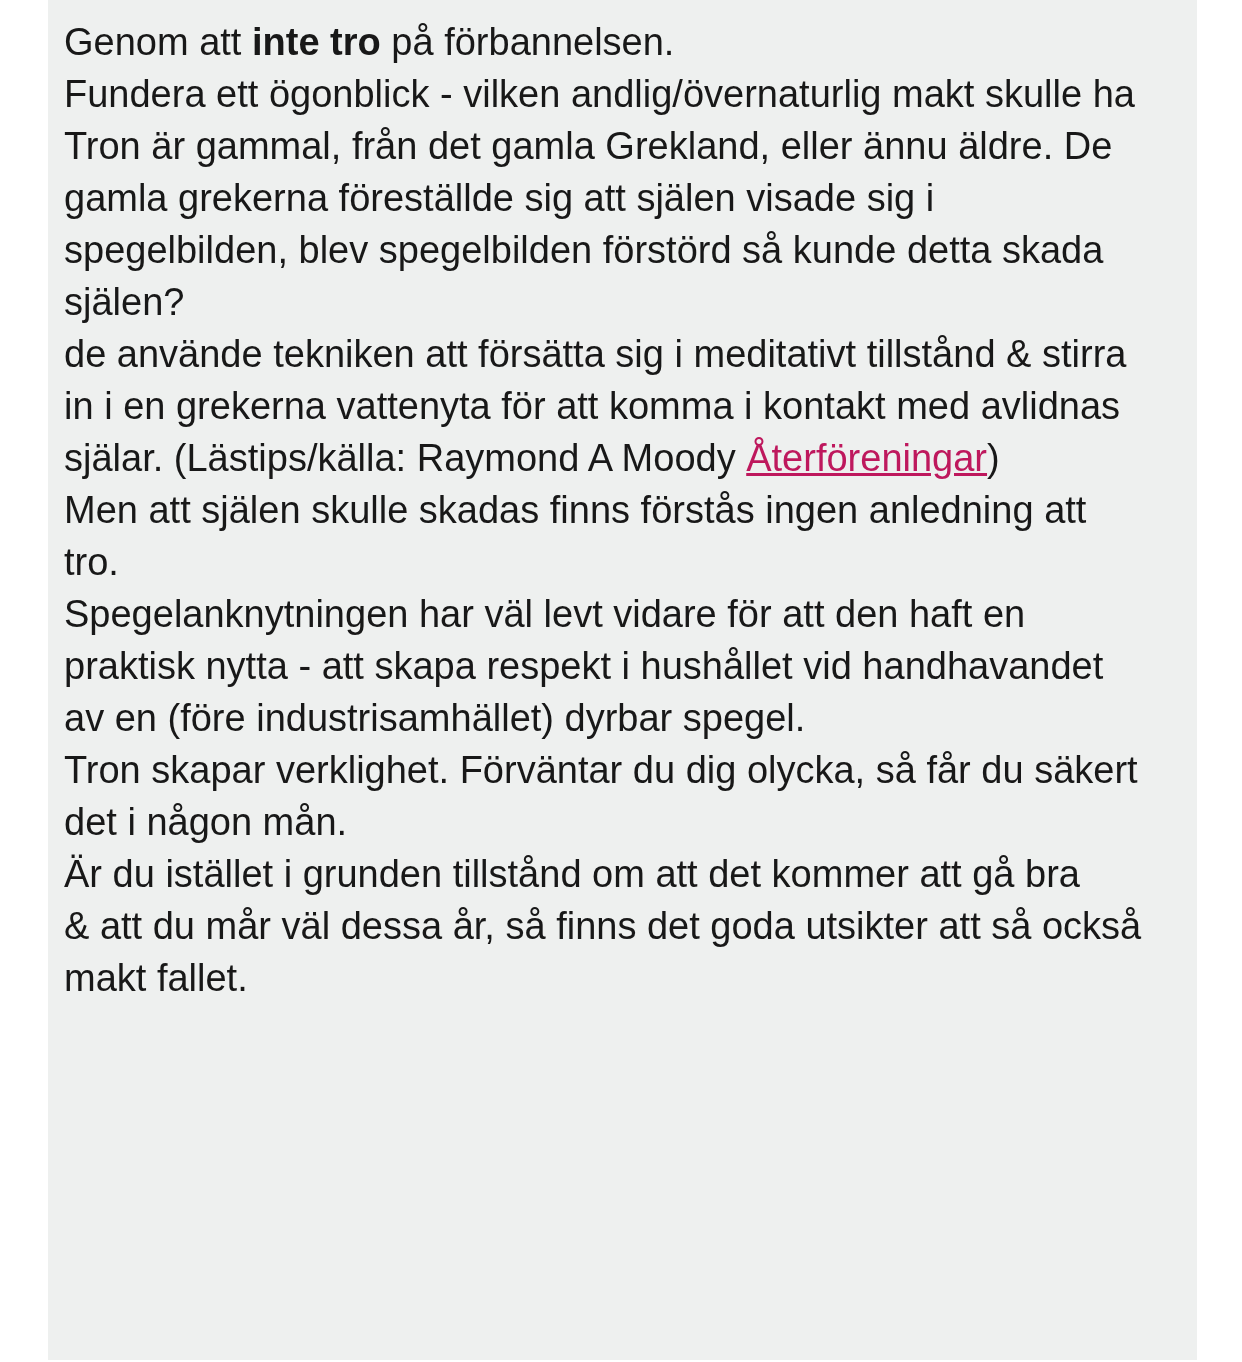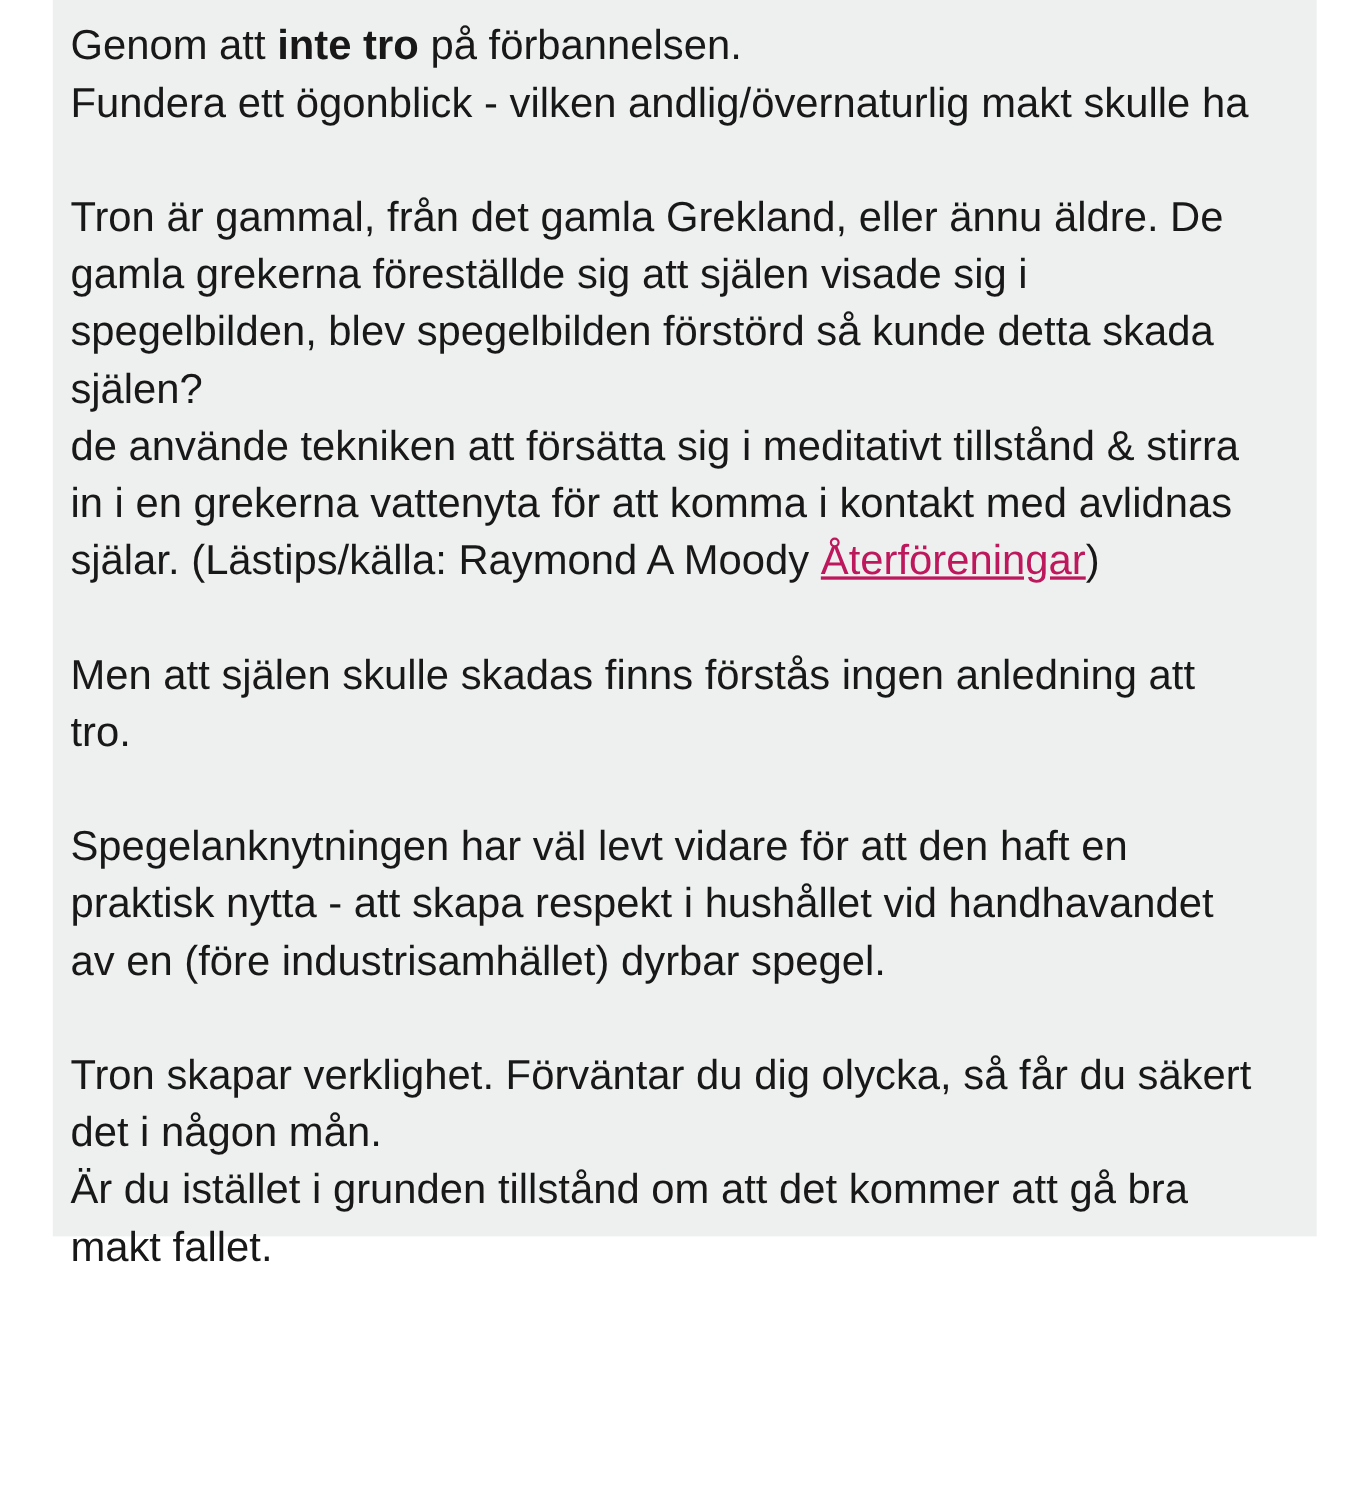--- a/index.html
+++ b/index.html
@@ -12,33 +12,32 @@
     width: 1242px;
     height: 1362px;
     background: #ffffff;
     overflow: hidden;
   }
   .content-area {
     position: absolute;
     left: 48px;
     top: 0;
     width: 1149px;
-    height: 1124px;
+    height: 1360px;
     background: #eef0ef;
   }
   .text-block {
     padding: 16px 0 0 16px;
     font-family: "Liberation Sans", "DejaVu Sans", sans-serif;
     font-size: 38px;
     line-height: 52px;
     color: #181818;
     letter-spacing: 0;
   }
   .paragraph + .paragraph {
-    margin-top: 52px;
   }
   .line {
     white-space: nowrap;
   }
   .bold-seg {
     font-weight: 700;
   }
   .link-seg {
     color: #be185d;
     text-decoration: underline;
@@ -70,17 +69,18 @@
         </div>
         <div class="paragraph">
           <div class="line"><span>Spegelanknytningen har väl levt vidare för att den haft en</span></div>
           <div class="line"><span>praktisk nytta - att skapa respekt i hushållet vid handhavandet</span></div>
           <div class="line"><span>av en (före industrisamhället) dyrbar spegel.</span></div>
         </div>
         <div class="paragraph">
           <div class="line"><span>Tron skapar verklighet. Förväntar du dig olycka, så får du säkert</span></div>
           <div class="line"><span>det i någon mån.</span></div>
           <div class="line"><span>Är du istället i grunden tillstånd om att det kommer att gå bra</span></div>
+          <div class="line"><span>&amp; att du mår väl dessa år, så finns det goda utsikter att så också</span></div>
           <div class="line"><span>makt fallet.</span></div>
         </div>
       </div>
   </div>
 </div>
 
 </body></html>

